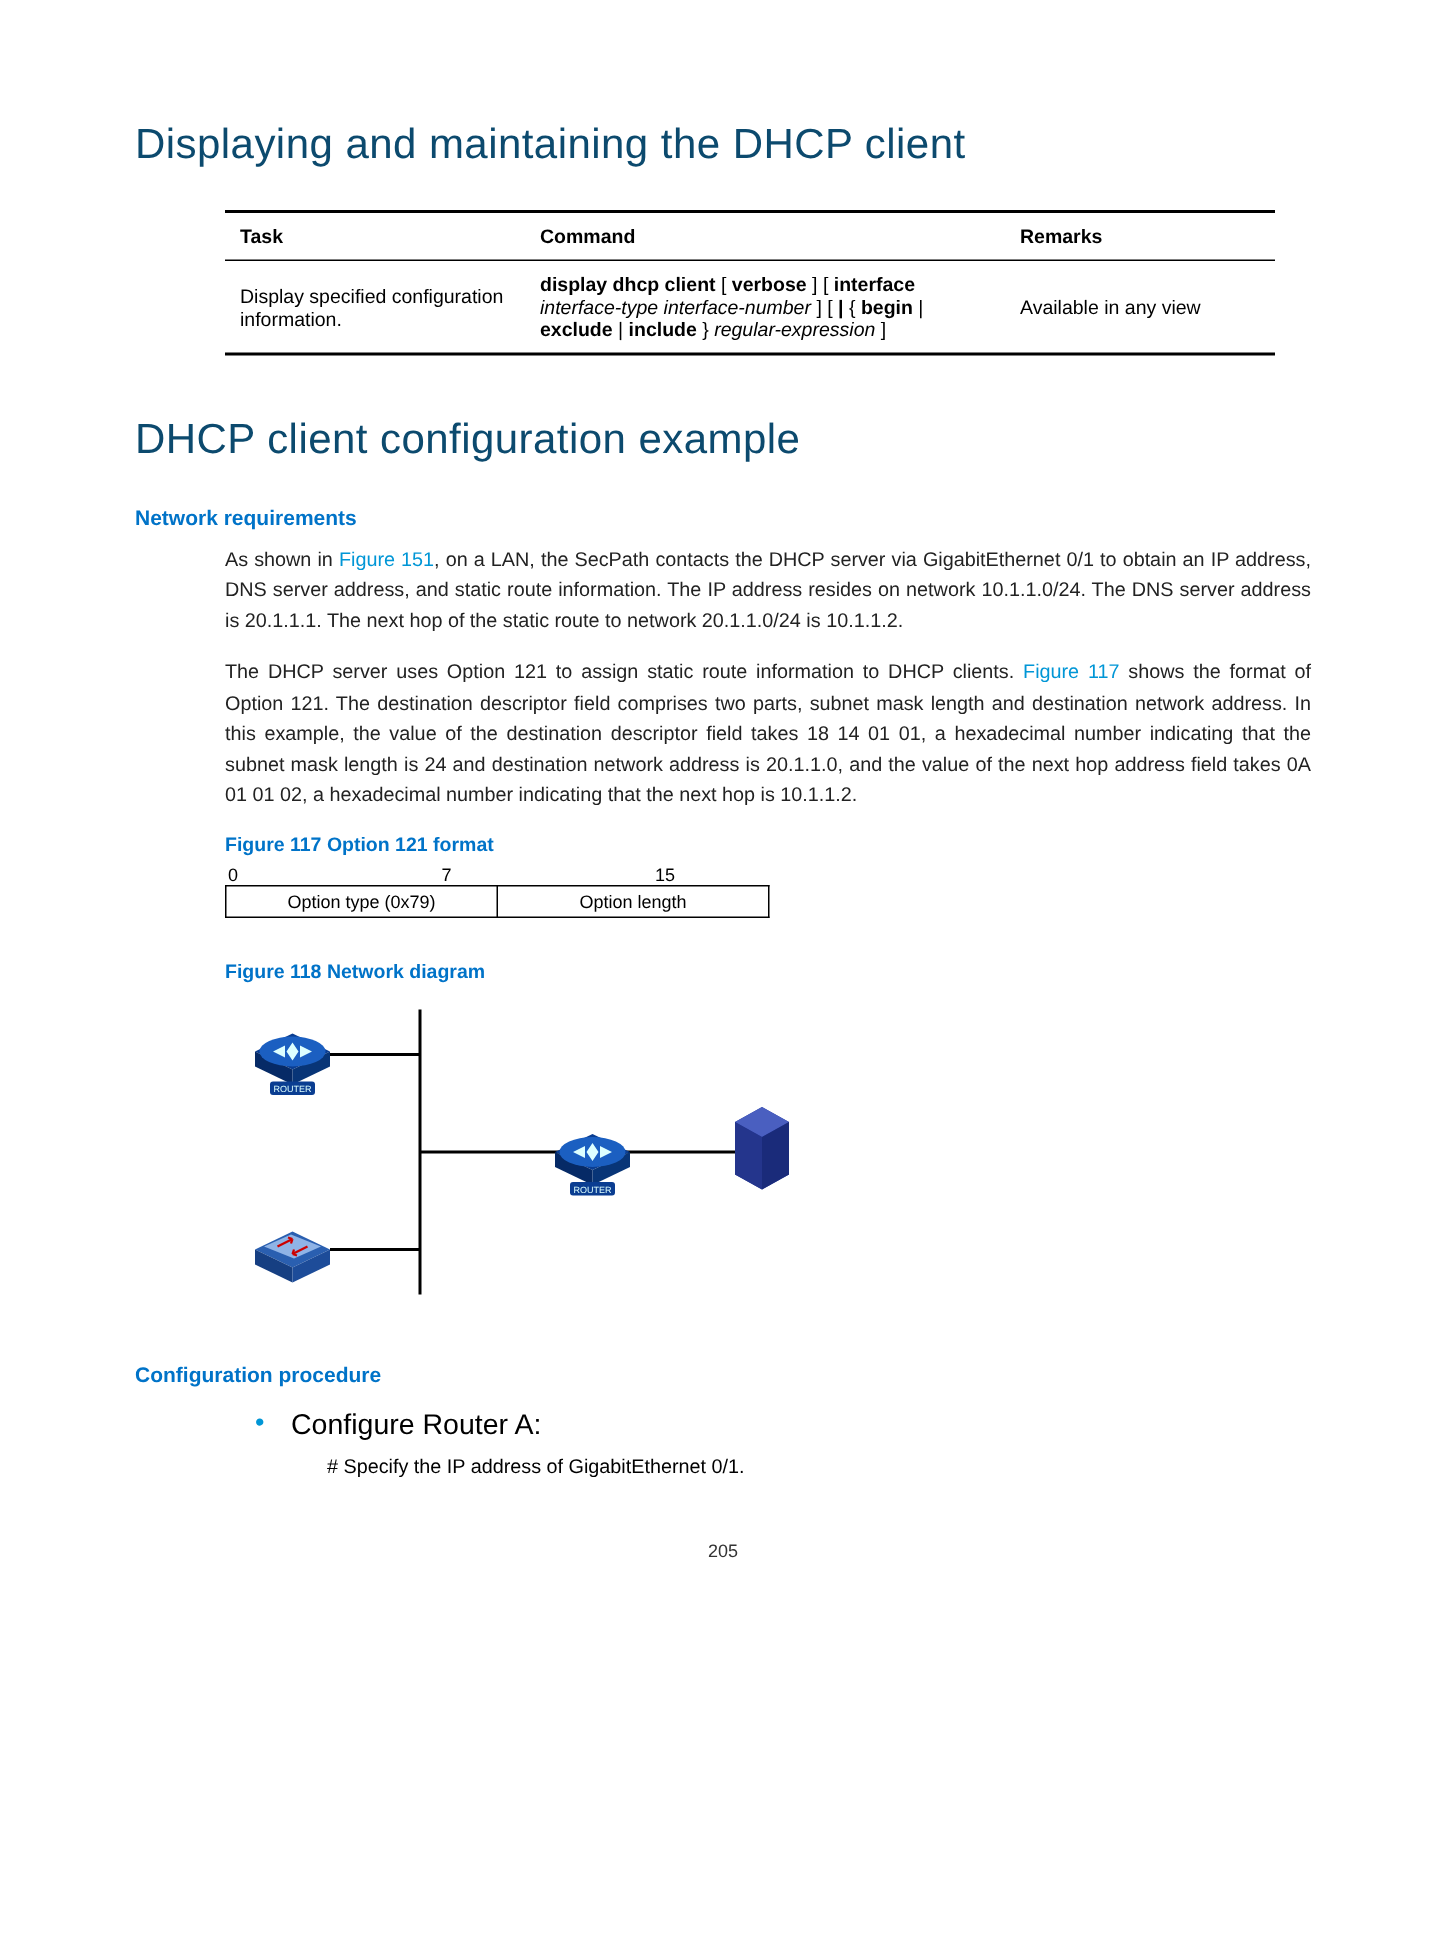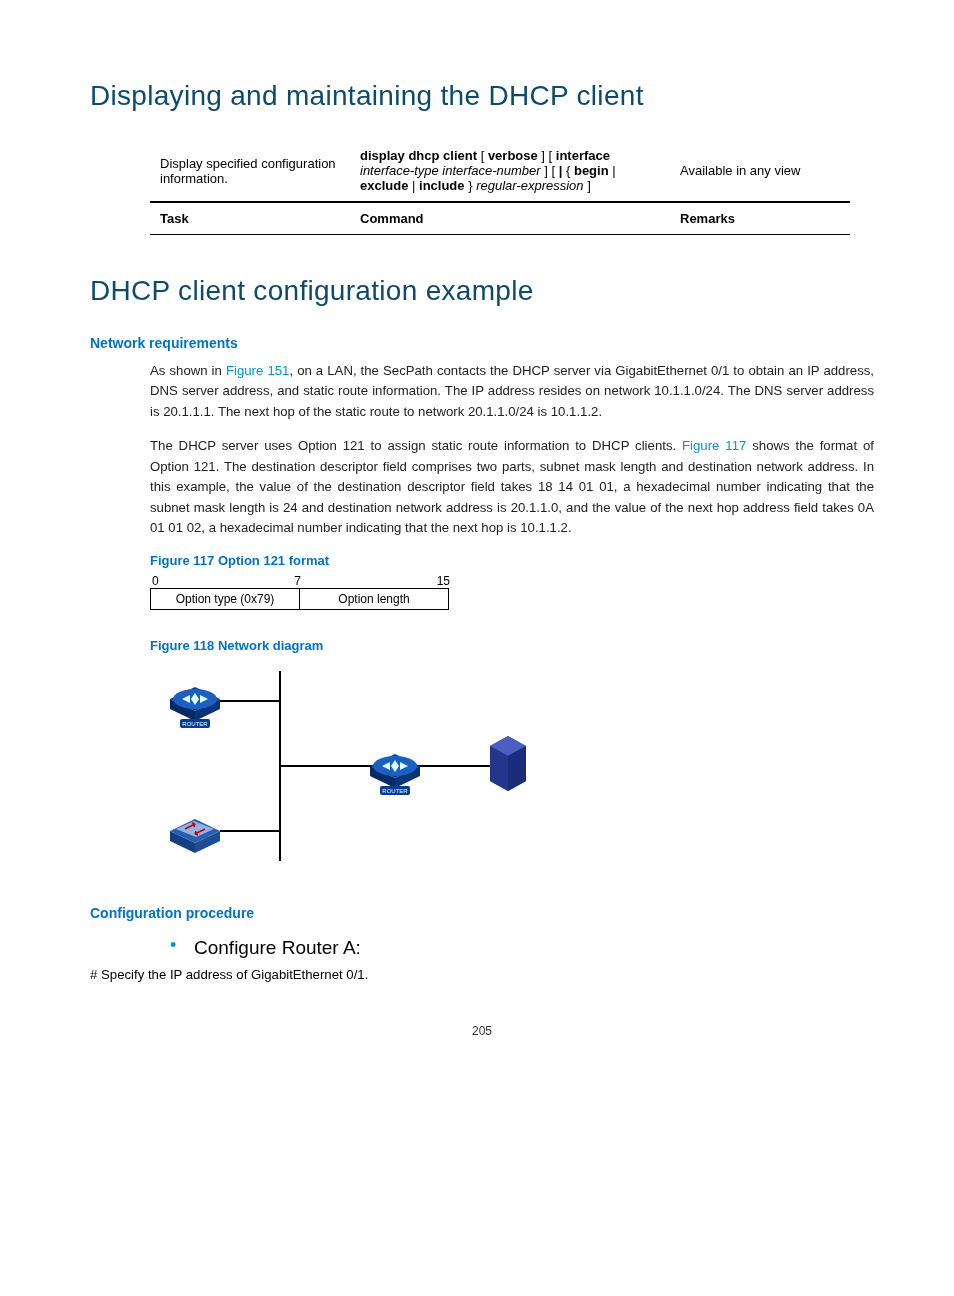--- a/index.html
+++ b/index.html
@@ -62,21 +62,21 @@
   }
   .opt121 {
     margin-left: 60px;
     border-collapse: collapse;
     font-size: 12px;
   }
   .opt121 td {
     border: 1px solid #000;
     text-align: center;
     width: 148px;
-    padding: 3px 0;
+    padding: 3px 16px;
   }
   .opt121-ruler {
     margin-left: 60px;
     width: 298px;
     font-size: 12px;
     display: flex;
     justify-content: space-between;
     padding: 0 2px;
   }
   .net-diagram {
@@ -97,47 +97,48 @@
   ul.proc li::before {
     content: "•";
     color: #0096d6;
     font-size: 18px;
     position: absolute;
     left: 0;
     top: -2px;
   }
   .hash-line {
     font-size: 13.2px;
+    margin-left: 128px;
     margin-top: 2px;
   }
   .pagenum {
     text-align: center;
     font-size: 12px;
     margin-top: 42px;
     color: #333;
   }
 </style>
 </head>
 <body>
 
 <h1>Displaying and maintaining the DHCP client</h1>
 
 <table class="cmd-table">
   <tbody>
       <tr>
+    <th style="width:180px">Task</th>
+    <th style="width:300px">Command</th>
+    <th>Remarks</th>
+  </tr>
+  <tr>
     <td>Display specified configuration information.</td>
     <td>
       <b>display dhcp client</b><span> [ </span><b>verbose</b><span> ] [ </span><b>interface</b><span> </span><i>interface-type interface-number</i><span> ] [ </span><b>|</b><span> { </span><b>begin</b><span> | </span><b>exclude</b><span> | </span><b>include</b><span> } </span><i>regular-expression</i><span> ]</span>
     </td>
     <td>Available in any view</td>
-  </tr>
-  <tr>
-    <th style="width:180px">Task</th>
-    <th style="width:300px">Command</th>
-    <th>Remarks</th>
   </tr>
 </tbody>
   </table>
 
 <h1 style="margin-top:40px">DHCP client configuration example</h1>
 
 <h3 class="section">Network requirements</h3>
 
 <p class="body-text">
   <span>As shown in </span><span class="link">Figure 151</span><span>, on a LAN, the SecPath contacts the DHCP server via GigabitEthernet 0/1 to obtain an IP address, DNS server address, and static route information. The IP address resides on network 10.1.1.0/24. The DNS server address is 20.1.1.1. The next hop of the static route to network 20.1.1.0/24 is 10.1.1.2.</span>

